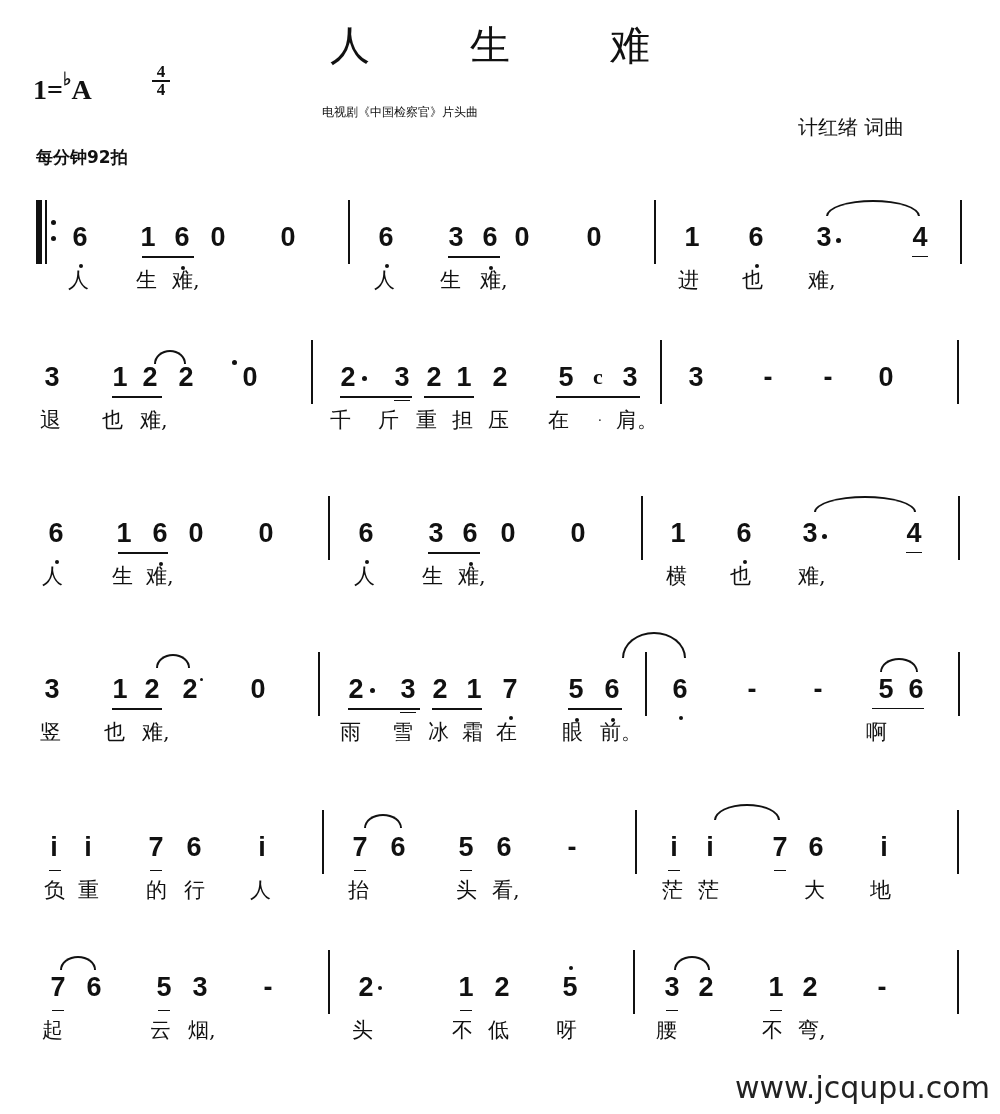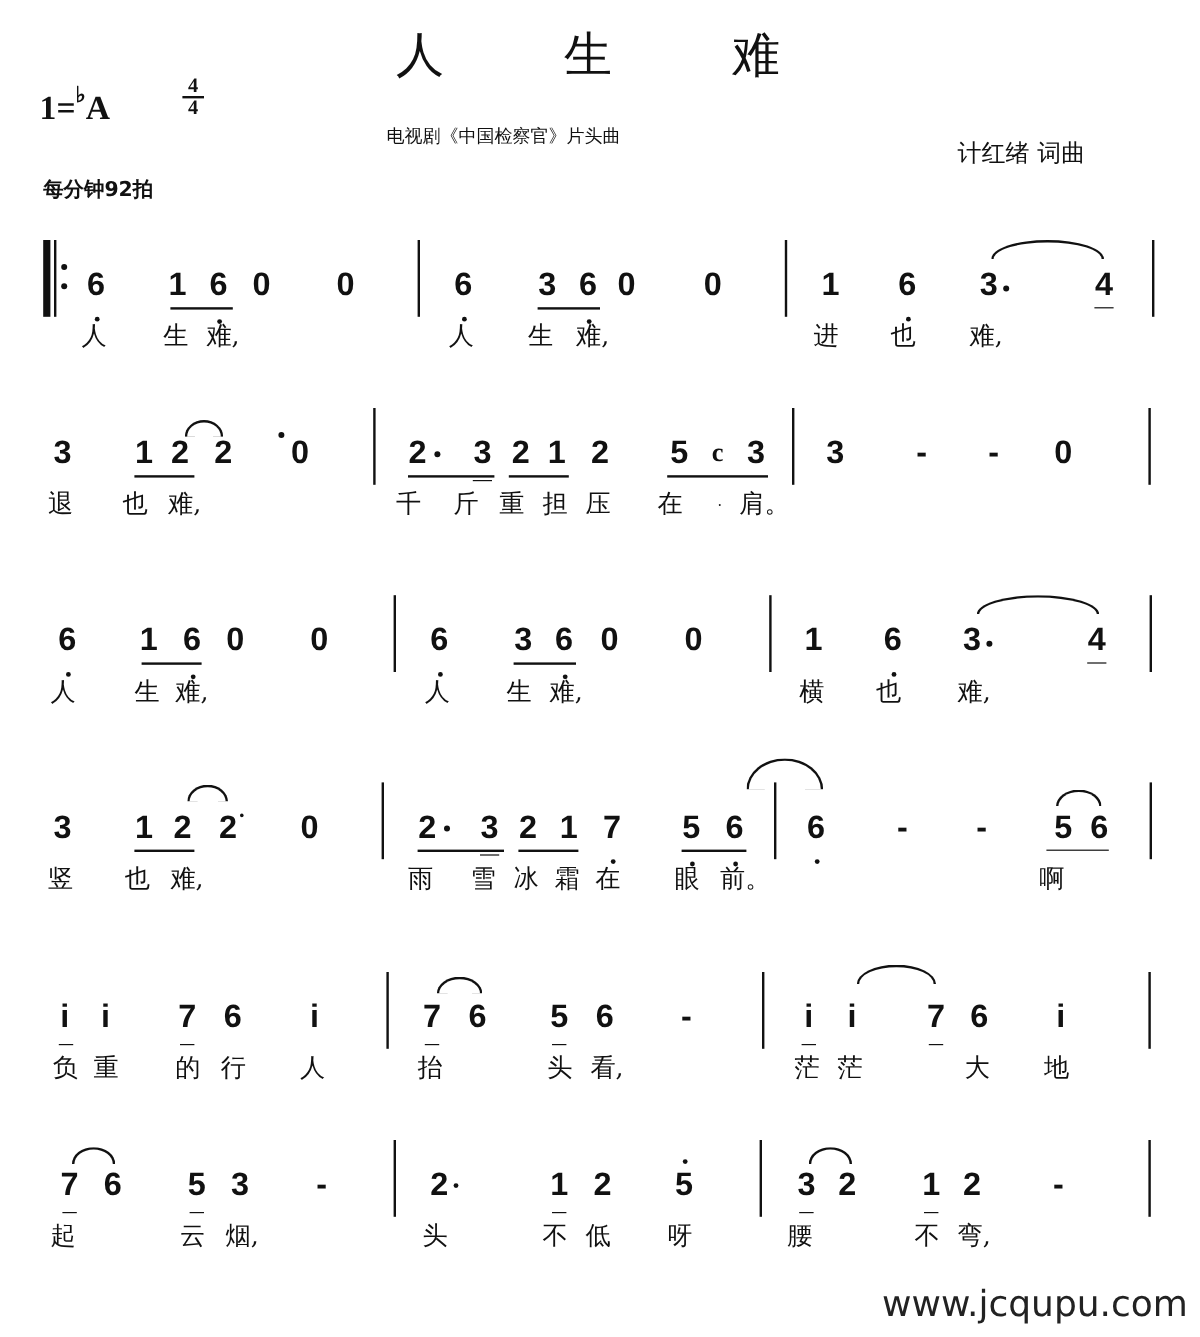--- a/index.html
+++ b/index.html
@@ -7,21 +7,21 @@
          font-family:"DejaVu Sans", sans-serif; }
   .abs { position:absolute; }
   .title { top:18px; left:330px; width:320px; font-family:"DejaVu Serif", serif; font-size:40px;
            letter-spacing:0; display:flex; justify-content:space-between; }
   .key { top:68px; left:33px; font-family:"Liberation Serif", serif; font-weight:bold; font-size:28px; }
   .key sup { font-size:18px; vertical-align:14px; }
   .timesig { top:64px; left:152px; font-family:"Liberation Serif", serif; font-weight:bold; font-size:17px;
              line-height:16px; text-align:center; width:18px; }
   .timesig .bar { border-top:2px solid #111; height:0; }
   .tempo { top:146px; left:36px; font-size:17px; font-weight:bold; }
-  .subtitle { top:104px; left:322px; font-family:"DejaVu Serif", serif; font-size:15px; }
+  .subtitle { top:104px; left:322px; font-family:"DejaVu Serif", serif; font-size:12px; }
   .author { top:114px; left:798px; font-family:"DejaVu Serif", serif; font-size:20px; }
   .watermark { top:1070px; left:735px; font-family:"DejaVu Sans", sans-serif; font-size:30px; color:#222; }
 
   .row { position:absolute; left:0; width:1000px; height:100px; }
   .note { position:absolute; font-family:"Liberation Sans", sans-serif; font-weight:bold;
           font-size:27px; top:0; width:20px; text-align:center; line-height:30px; }
   .note .dh { position:absolute; left:9px; top:-6px; width:4px; height:4px; border-radius:50%; background:#111; }
   .note .dl { position:absolute; left:9px; top:42px; width:4px; height:4px; border-radius:50%; background:#111; }
   .uline { position:absolute; height:0; border-top:2px solid #111; }
   .dot-aug { position:absolute; width:5px; height:5px; border-radius:50%; background:#111; }

